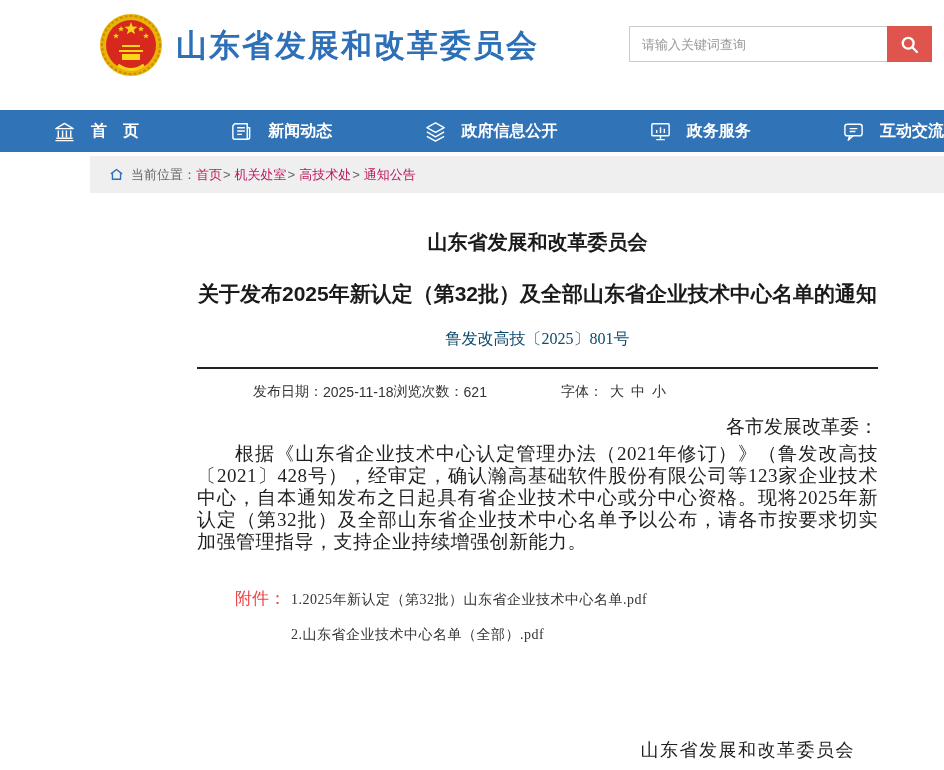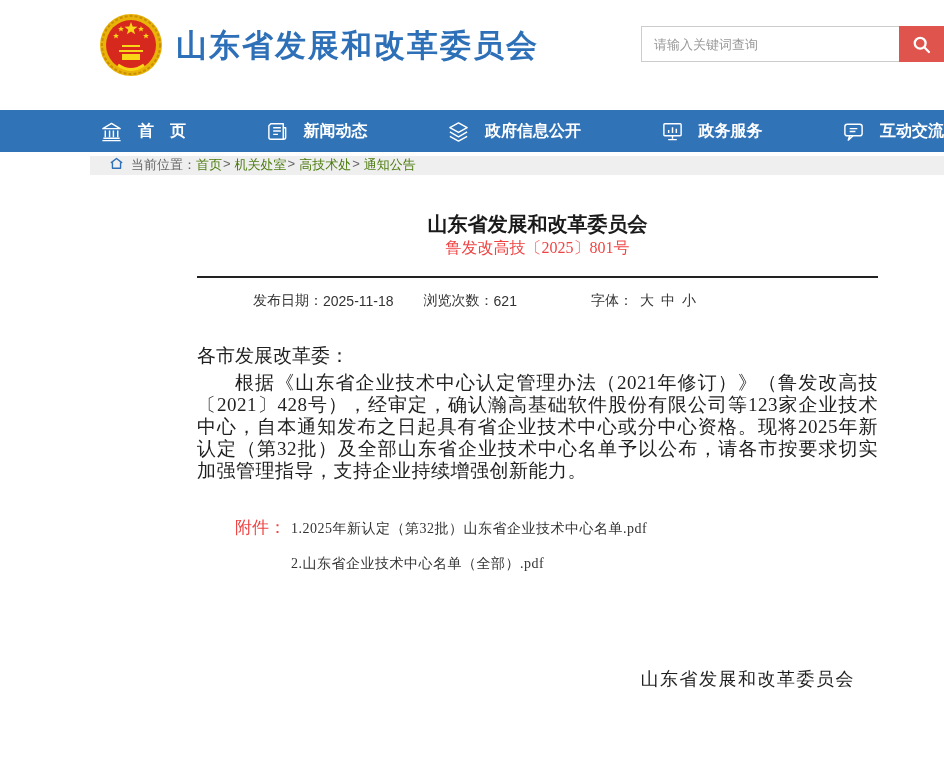--- a/index.html
+++ b/index.html
@@ -7,57 +7,57 @@
     font-family:"Liberation Sans", sans-serif; }
 
   
   .header { position:relative; height:110px; background:#fff; }
   .logo-wrap { position:absolute; left:99px; top:13px; display:flex; align-items:center; gap:13px; }
   .emblem { width:64px; height:66px; flex:0 0 auto; }
   .site-text { display:flex; flex-direction:column; }
   .site-title { font-size:31px; font-weight:bold; color:#2e70b8; letter-spacing:2px; line-height:38px; }
   .site-subtitle { font-size:12px; color:#9ba1a8; letter-spacing:1.2px; margin-top:4px; }
 
-  .search-box { position:absolute; right:0; top:26px; display:flex; align-items:stretch; }
+  .search-box { position:absolute; right:12px; top:26px; display:flex; align-items:stretch; }
   .search-input { width:258px; height:36px; border:1px solid #ccc; border-right:none;
     padding:0 12px; font-size:13px; color:#333; outline:none; }
   .search-input::placeholder { color:#999; }
   .search-btn { width:45px; height:36px; background:#df554e; border:none; cursor:pointer;
     display:flex; align-items:center; justify-content:center; }
 
   
   .nav { height:42px; background:#3173b7; display:flex; align-items:center;
-    justify-content:space-between; padding-left:100px; }
+    justify-content:space-between; padding-left:53px; }
   .nav-item { display:flex; align-items:center; gap:15px; color:#fff; font-size:16px;
     font-weight:bold; cursor:pointer; white-space:pre; }
   .nav-item svg { display:block; }
 
   
-  .breadcrumb { margin-top:4px; margin-left:90px; height:19px; background:#efefef;
-    display:flex; align-items:flex-start; font-size:13px; color:#666; padding-left:19px; }
+  .breadcrumb { margin-top:4px; margin-left:90px; height:37px; background:#efefef;
+    display:flex; align-items:center; font-size:13px; color:#666; padding-left:19px; }
   .breadcrumb .home-ic { margin-right:7px; display:flex; align-items:center; }
-  .crumb { color:#4d7c0f; cursor:pointer; }
+  .crumb { color:#be185d; cursor:pointer; }
   .crumb-sep { margin:0 4px 0 1px; color:#666; }
 
   
   .content { width:681px; margin-left:197px; color:#222; }
   .org-title { margin-top:36px; text-align:center; font-size:20px; font-weight:bold; color:#1a1a1a; }
   .doc-title { margin-top:24px; text-align:center; font-size:21px; font-weight:bold; color:#1a1a1a; }
-  .doc-num { text-align:center; font-size:16px; color:#ef4444;
+  .doc-num { margin-top:21px; text-align:center; font-size:16px; color:#0c4a6e;
     font-family:"Liberation Serif", serif; }
   .divider { margin-top:17px; border-bottom:2px solid #222; }
 
   .meta { margin-top:14px; display:flex; align-items:center; font-size:14px; color:#333; padding-left:56px; }
   .meta .grp { display:flex; align-items:center;justify-content:flex-end; }
-  .grp-views { margin-left:30px; }
+  .grp-views { }
   .grp-font { margin-left:74px; }
   .font-size-opt { margin-left:7px; cursor:pointer; color:#333; }
 
   .body-text { font-family:"Liberation Serif", serif; font-size:19px; color:#1f1f1f; }
-  .salutation { margin-top:32px; line-height:28px; }
+  .salutation { margin-top:12px; line-height:28px;text-align:right; }
   .para { margin-top:2px; line-height:22px; text-indent:2em; text-align:justify;
     word-break:break-all; letter-spacing:0.5px; }
 
   .attachments { margin-top:34px; padding-left:38px; font-family:"Liberation Serif", serif; }
   .att-row1 { display:flex; align-items:baseline; }
   .att-label { font-size:17px; color:#ef4444; width:56px; flex:0 0 auto; }
   .att-link { font-size:14px; color:#333; cursor:pointer; letter-spacing:0.5px;text-align:center; }
   .att-row2 { margin-top:15px; padding-left:56px; }
 
   .signature-block { margin-top:94px; margin-left:auto; margin-right:23px; width:fit-content;
@@ -156,20 +156,21 @@
   <span class="crumb-sep">&gt;</span>
   <span class="crumb">机关处室</span>
   <span class="crumb-sep">&gt;</span>
   <span class="crumb">高技术处</span>
   <span class="crumb-sep">&gt;</span>
   <span class="crumb">通知公告</span>
 </div>
 
 <div class="content">
   <div class="org-title">山东省发展和改革委员会</div>
+  <div class="doc-title">关于发布2025年新认定（第32批）及全部山东省企业技术中心名单的通知</div>
   <div class="doc-num">鲁发改高技〔2025〕801号</div>
   <div class="divider"></div>
 
   <div class="meta">
     <span class="grp">
       <span>发布日期：</span>
       <span>2025-11-18</span>
     </span>
     <span class="grp grp-views">
       <span>浏览次数：</span>

